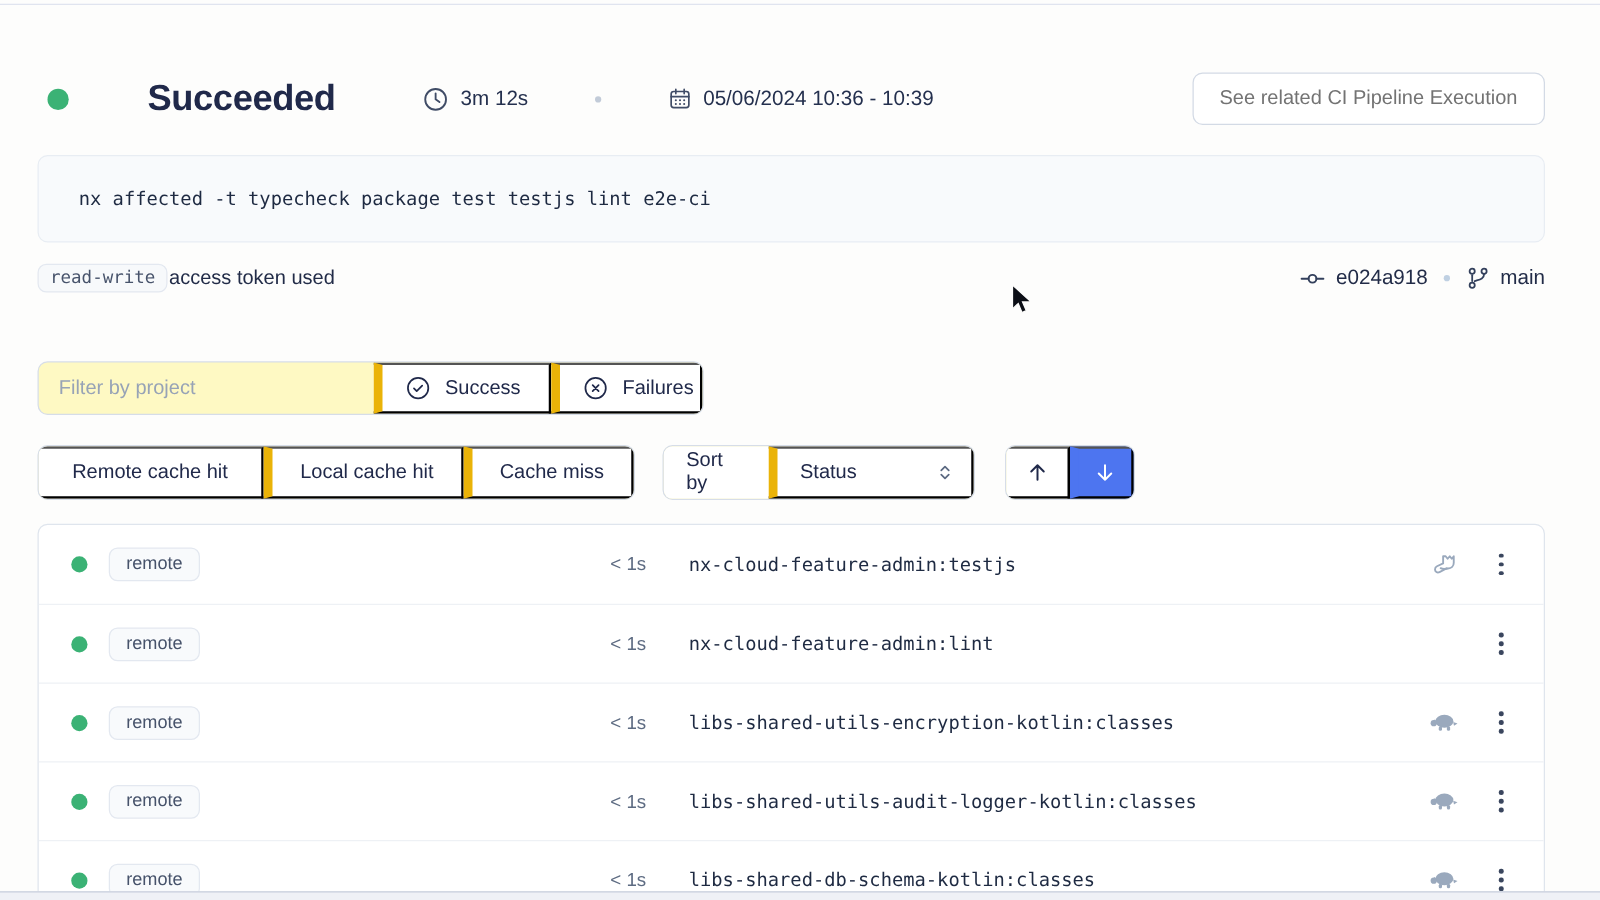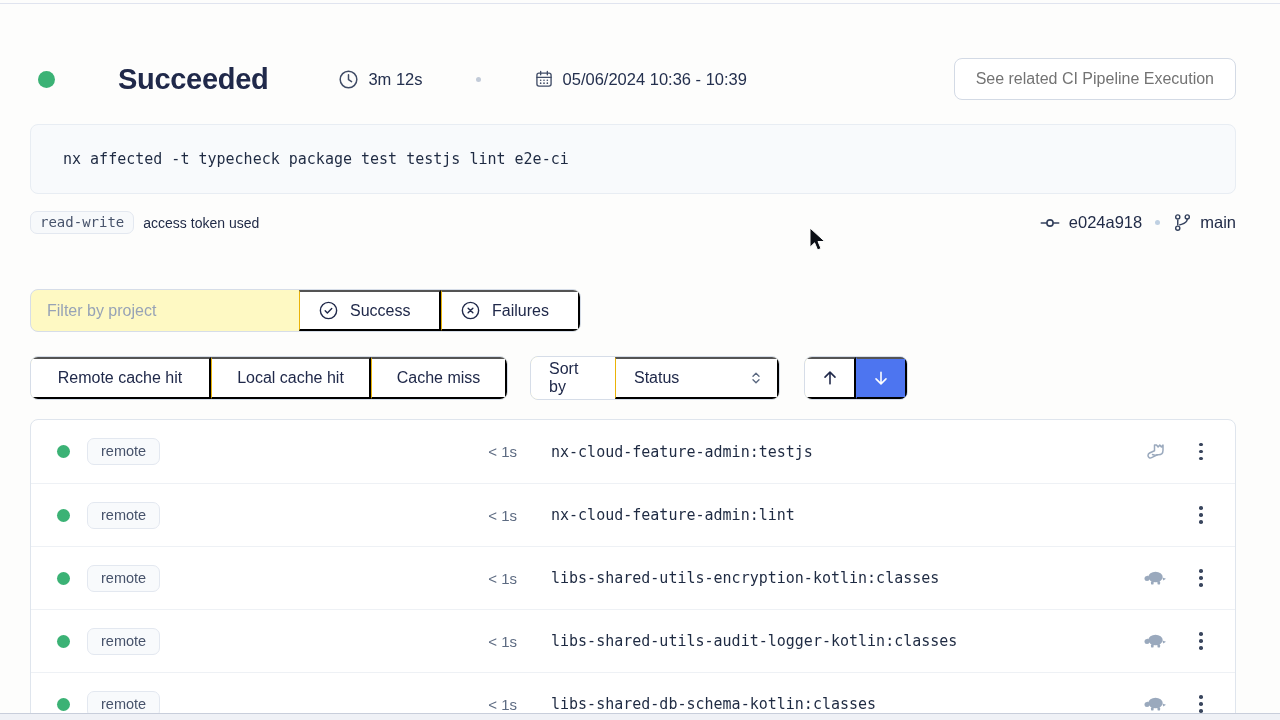--- a/index.html
+++ b/index.html
@@ -17,35 +17,35 @@
   .sep-dot { width:5px; height:5px; border-radius:50%; background:#c2cbd8; margin:0 13px; }
   .cta-btn { margin-left:auto; height:42px; padding:0 21px; background:#fff; border:1px solid #d3dae5; border-radius:8px; font-size:16px; color:#737373; display:flex; align-items:center; cursor:pointer; font-family:inherit; }
 
   
   .cmd-block { margin-top:23px; height:70px; background:#f8fafc; border:1px solid #e8edf3; border-radius:8px; display:flex; align-items:center; padding:0 32px; }
   .cmd-text { font-family:"DejaVu Sans Mono","Liberation Mono",monospace; font-size:15px; color:#1e2a42; }
 
   
   .token-row { margin-top:15px; height:27px; display:flex; align-items:center; }
   .token-badge { font-family:"DejaVu Sans Mono","Liberation Mono",monospace; font-size:14px; color:#47536b; background:#f7f9fb; border:1px solid #e3e8f0; border-radius:7px; padding:2px 9px 3px; }
-  .token-text { font-size:14px; margin-left:9px; color:#222c48; }
+  .token-text { font-size:16px; margin-left:1px; color:#222c48; }
   .vcs { margin-left:auto; display:flex; align-items:center; font-size:16.5px; color:#222c48; }
   .vcs .lbl { margin-left:8px; }
   .vcs .sep-dot { background:#bfd0e2; }
 
   
   .filter-row { margin-top:53px; display:flex; }
   .seg-group { display:flex; background:#fef9c3; border:1px solid #d6dde8; border-radius:8px; overflow:hidden; height:43px; align-items:stretch; }
-  .seg { display:flex; align-items:center; border-left:1px solid #eab308; padding:0 18px; font-size:16px; color:#20294a; cursor:pointer; background:#fff; font-family:inherit; }
+  .seg { display:flex; align-items:center; border-left:7px solid #eab308; padding:0 18px; font-size:16px; color:#20294a; cursor:pointer; background:#fff; font-family:inherit; }
   .seg:first-child { border-left:none; }
   .filter-input { width:268px; border:none; outline:none; padding:0 16px; font-size:16px; color:#20294a; font-family:inherit; background:transparent; }
   .filter-input::placeholder { color:#97a3b6; }
   .seg .ic { margin-right:11px; display:flex; }
   .seg-w-success { width:142px; }
-  .seg-w-failures { width:139px; }
+  .seg-w-failures { width:121px; }
 
   
   .toolbar-row { margin-top:24px; display:flex; }
   .toolbar-row .seg-group { height:44px; }
   .cache-group .seg { justify-content:center; }
   .sort-group { margin-left:22px; }
   .sort-label { width:84px; justify-content:center; cursor:default; }
   .sort-select { width:164px; justify-content:space-between; padding-right:13px; }
   .arrow-group { margin-left:24px; }
   .arrow-btn { width:51px; justify-content:center; padding:0; }

